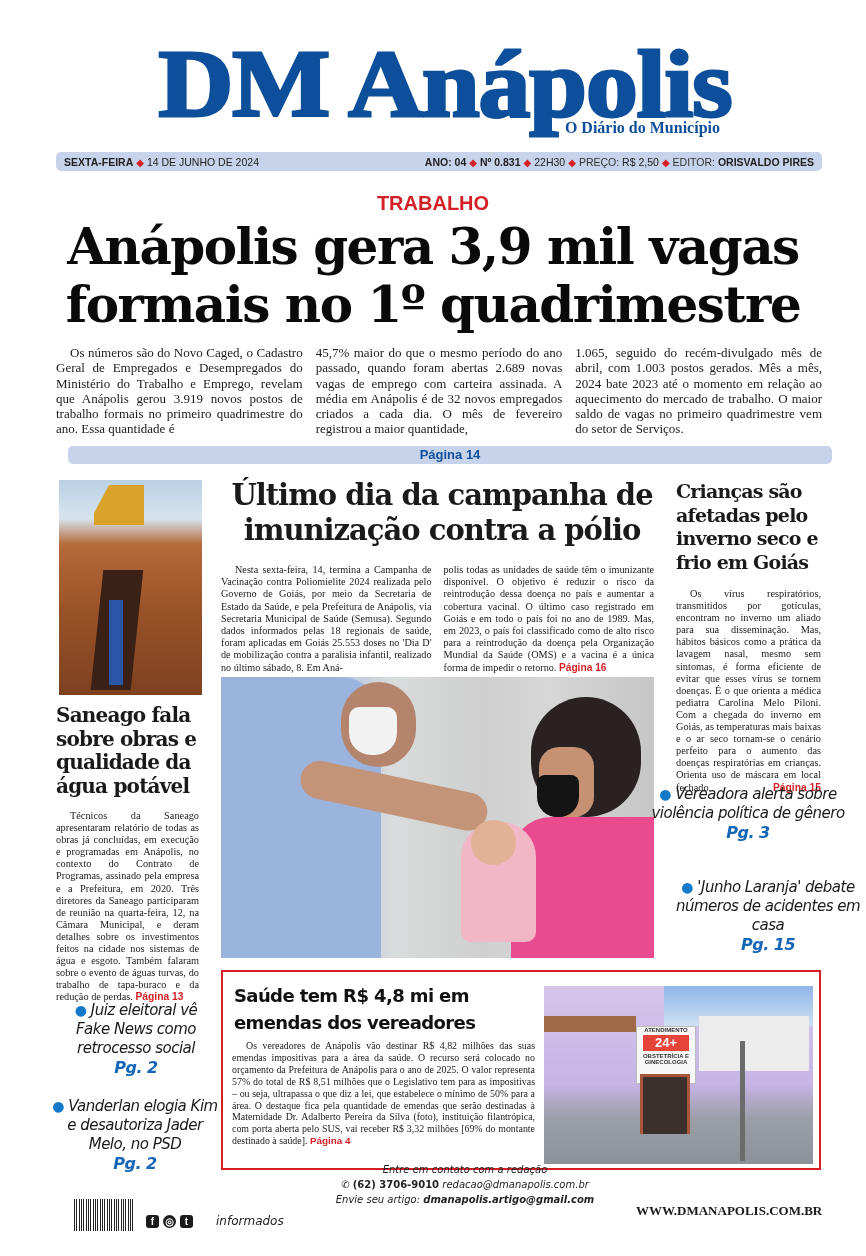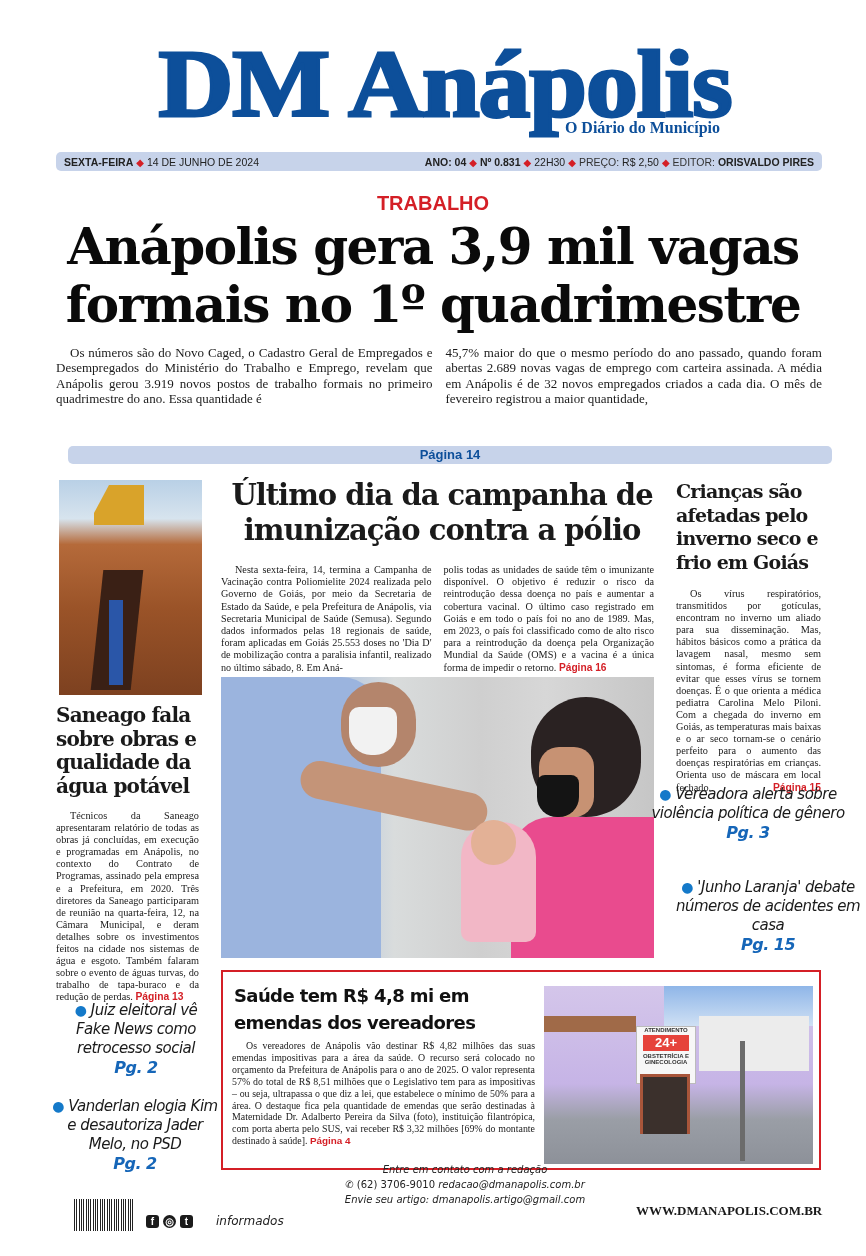--- a/index.html
+++ b/index.html
@@ -126,21 +126,21 @@
 
     
     .barcode { left: 74px; top: 1199px; width: 60px; height: 32px;
       background: repeating-linear-gradient(90deg,#222 0 1px,#fff 1px 2px,#222 2px 3px,#fff 3px 5px,#222 5px 6px,#fff 6px 7px); }
     .social { left: 146px; top: 1215px; display: flex; gap: 4px; align-items: center; }
     .social .ic { width: 13px; height: 13px; background: #1b1b1b; border-radius: 3px; color: #fff; font-family: "Liberation Sans", sans-serif; font-size: 10px; font-weight: bold; text-align: center; line-height: 13px; }
     .social .ic.round { border-radius: 50%; }
     .social-handle { left: 216px; top: 1214px; font-family: "DejaVu Sans", sans-serif; font-style: italic; font-size: 12px; color: #222; }
     .contact { left: 300px; top: 1162px; width: 330px; text-align: center; font-family: "DejaVu Sans", sans-serif; font-size: 10px; line-height: 15px; color: #222; }
     .contact .it { font-style: italic; }
-    .contact b { font-weight: normal; }
+    .contact b { font-weight: bold; }
     .site { left: 636px; top: 1203px; font-family: "Liberation Serif", serif; font-weight: bold; font-size: 13px; color: #1a1a1a; }
   </style>
 </head>
 <body>
 
 <div class="abs masthead-title">DM Anápolis</div>
 <div class="abs masthead-sub">O Diário do Município</div>
 
 <div class="abs infobar">
   <div>
@@ -149,20 +149,21 @@
   <div>
     <b>ANO: 04</b><span class="diamond">◆</span><b>Nº 0.831</b><span class="diamond">◆</span><span>22H30</span><span class="diamond">◆</span><span class="light">PREÇO:</span>&nbsp;<span>R$ 2,50</span><span class="diamond">◆</span><span class="light">EDITOR:</span>&nbsp;<b>ORISVALDO PIRES</b>
   </div>
 </div>
 
 <div class="abs kicker">TRABALHO</div>
 <h1 class="abs headline">Anápolis gera 3,9 mil vagas formais no 1º quadrimestre</h1>
 <div class="abs lead-cols">
   <p class="indent">Os números são do Novo Caged, o Cadastro Geral de Empregados e Desempregados do Ministério do Trabalho e Emprego, revelam que Anápolis gerou 3.919 novos postos de trabalho formais no primeiro quadrimestre do ano. Essa quantidade é</p>
   <p>45,7% maior do que o mesmo período do ano passado, quando foram abertas 2.689 novas vagas de emprego com carteira assinada. A média em Anápolis é de 32 novos empregados criados a cada dia. O mês de fevereiro registrou a maior quantidade,</p>
+  <p>1.065, seguido do recém-divulgado mês de abril, com 1.003 postos gerados. Mês a mês, 2024 bate 2023 até o momento em relação ao aquecimento do mercado de trabalho. O maior saldo de vagas no primeiro quadrimestre vem do setor de Serviços.</p>
 </div>
 <div class="abs pagebar">Página 14</div>
 
 <div class="abs photo photo-trench" title="Workers installing blue water pipe in an excavated trench">
   <div class="excavator"></div>
   <div class="trench-inner"></div>
   <div class="trench-pipe"></div>
 </div>
 
 <h2 class="abs polio-head-text">Último dia da campanha de imunização contra a pólio</h2>

